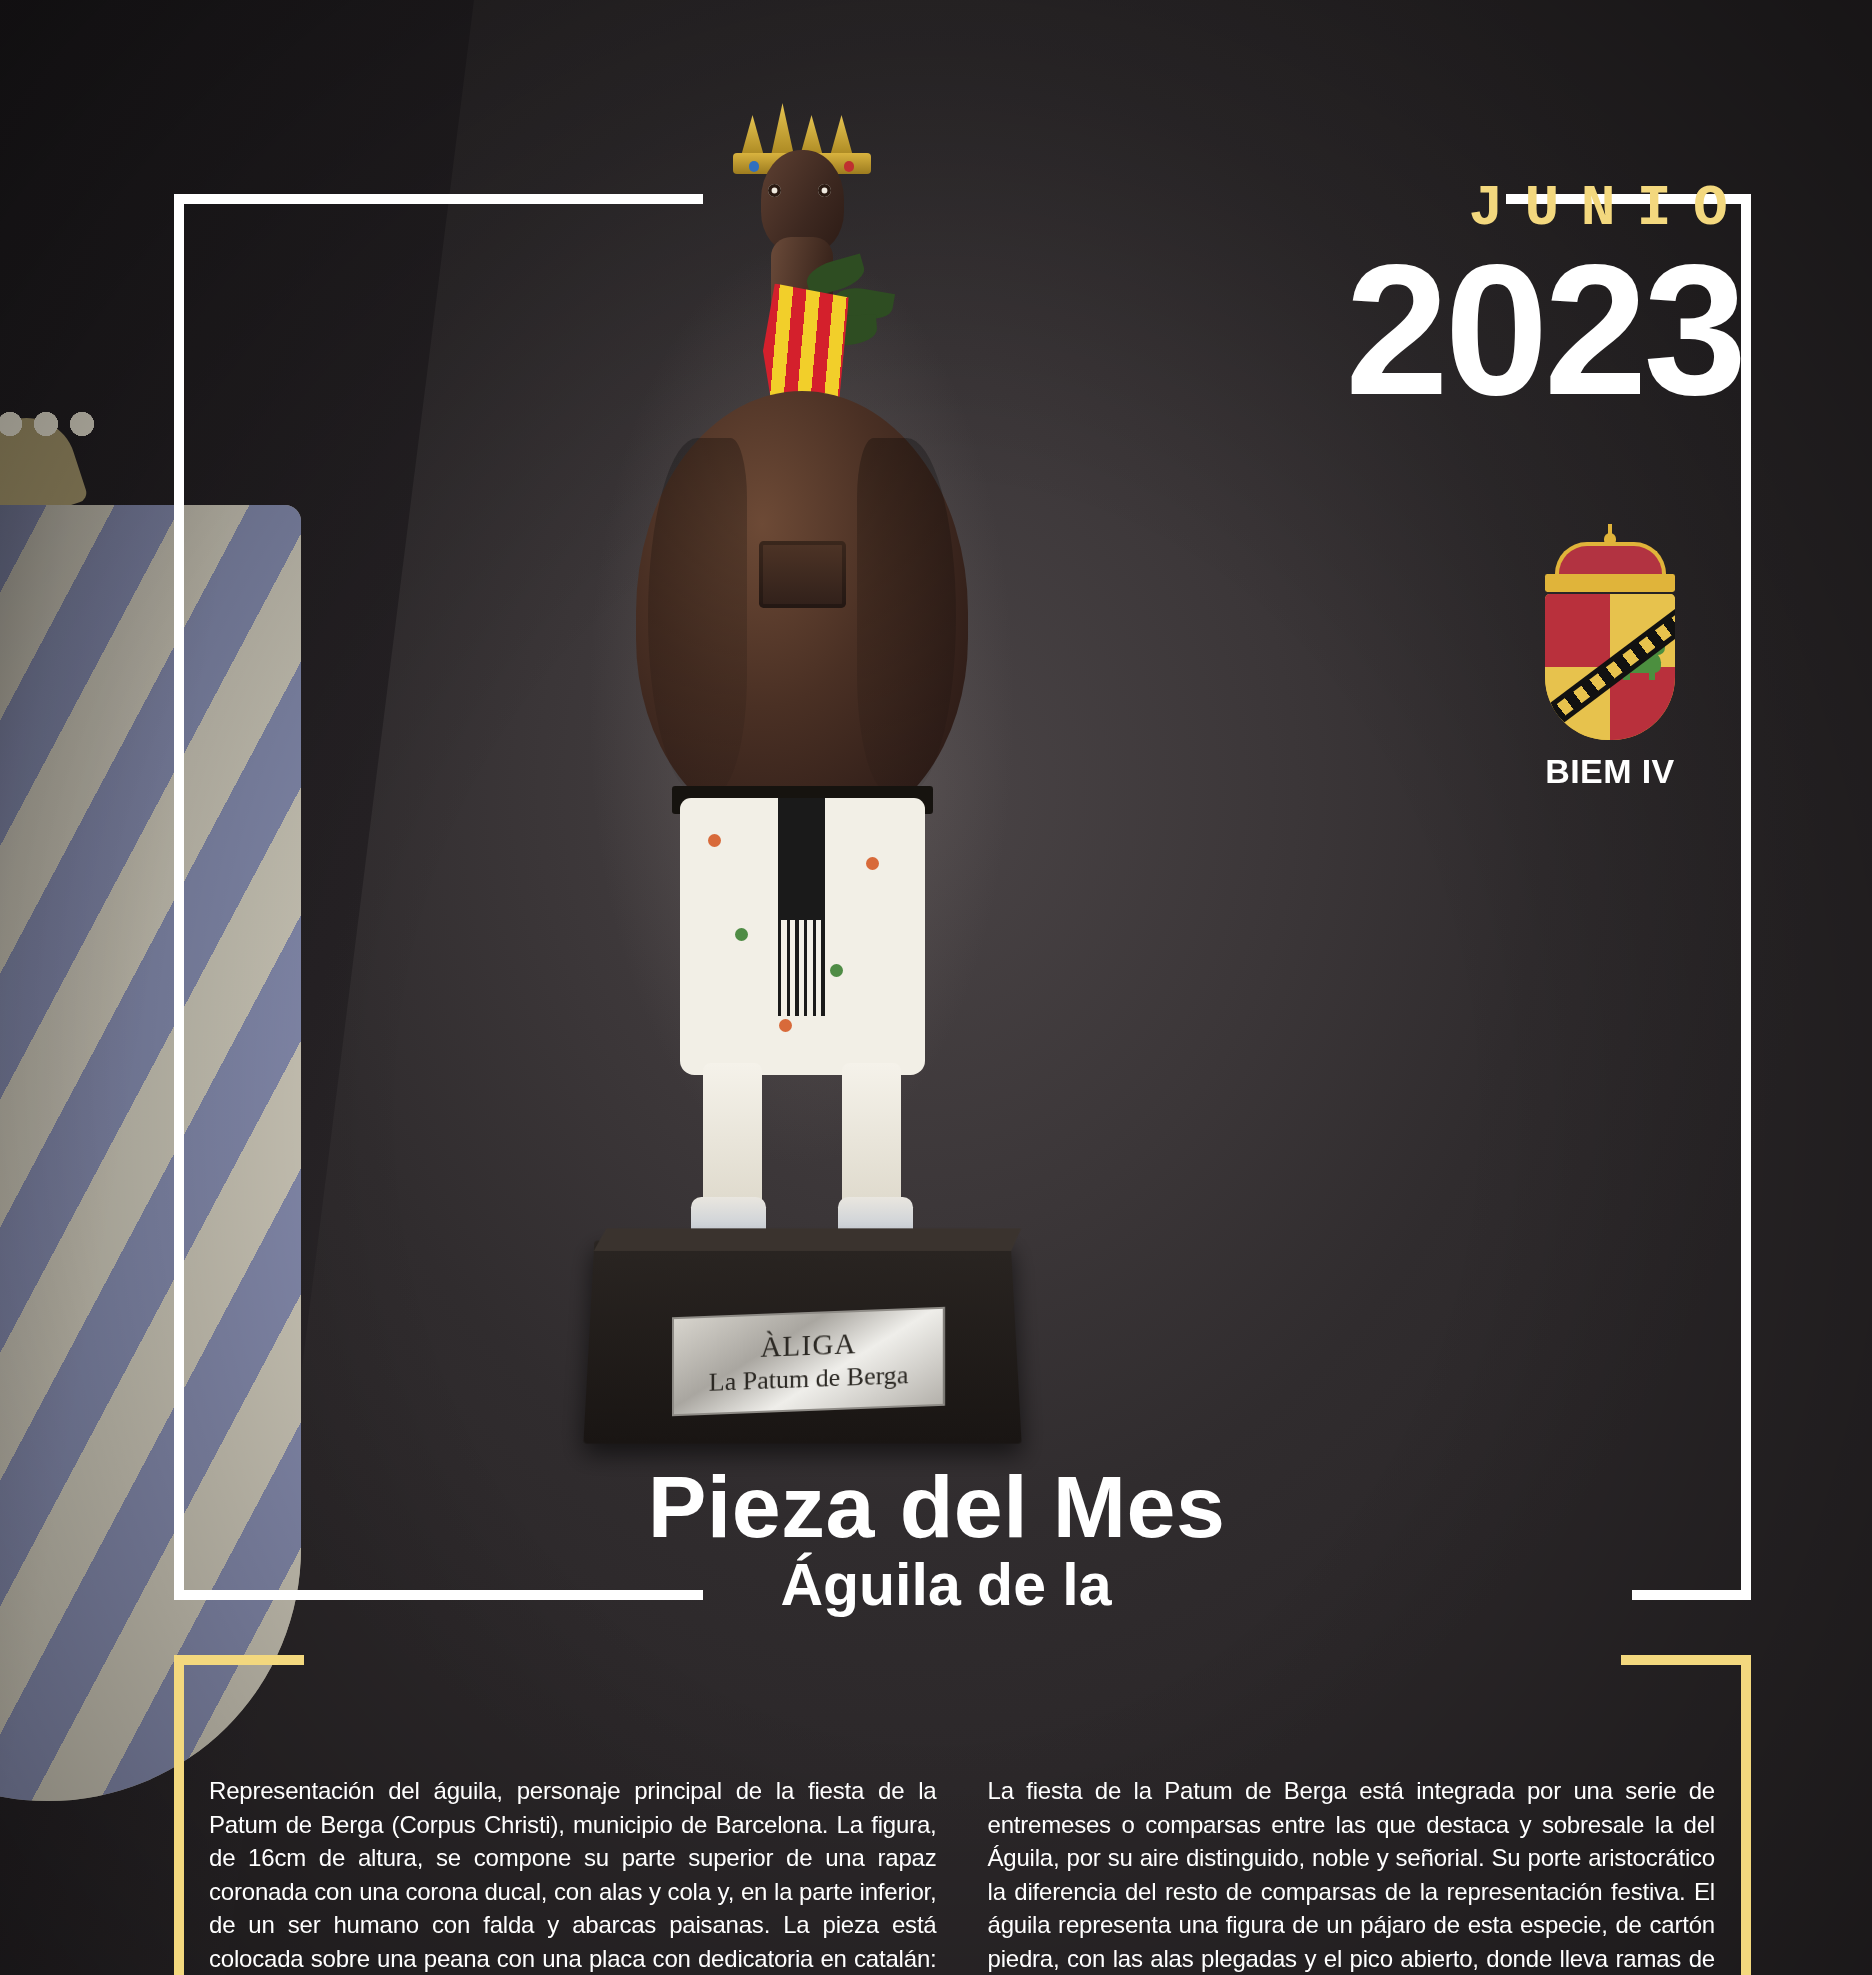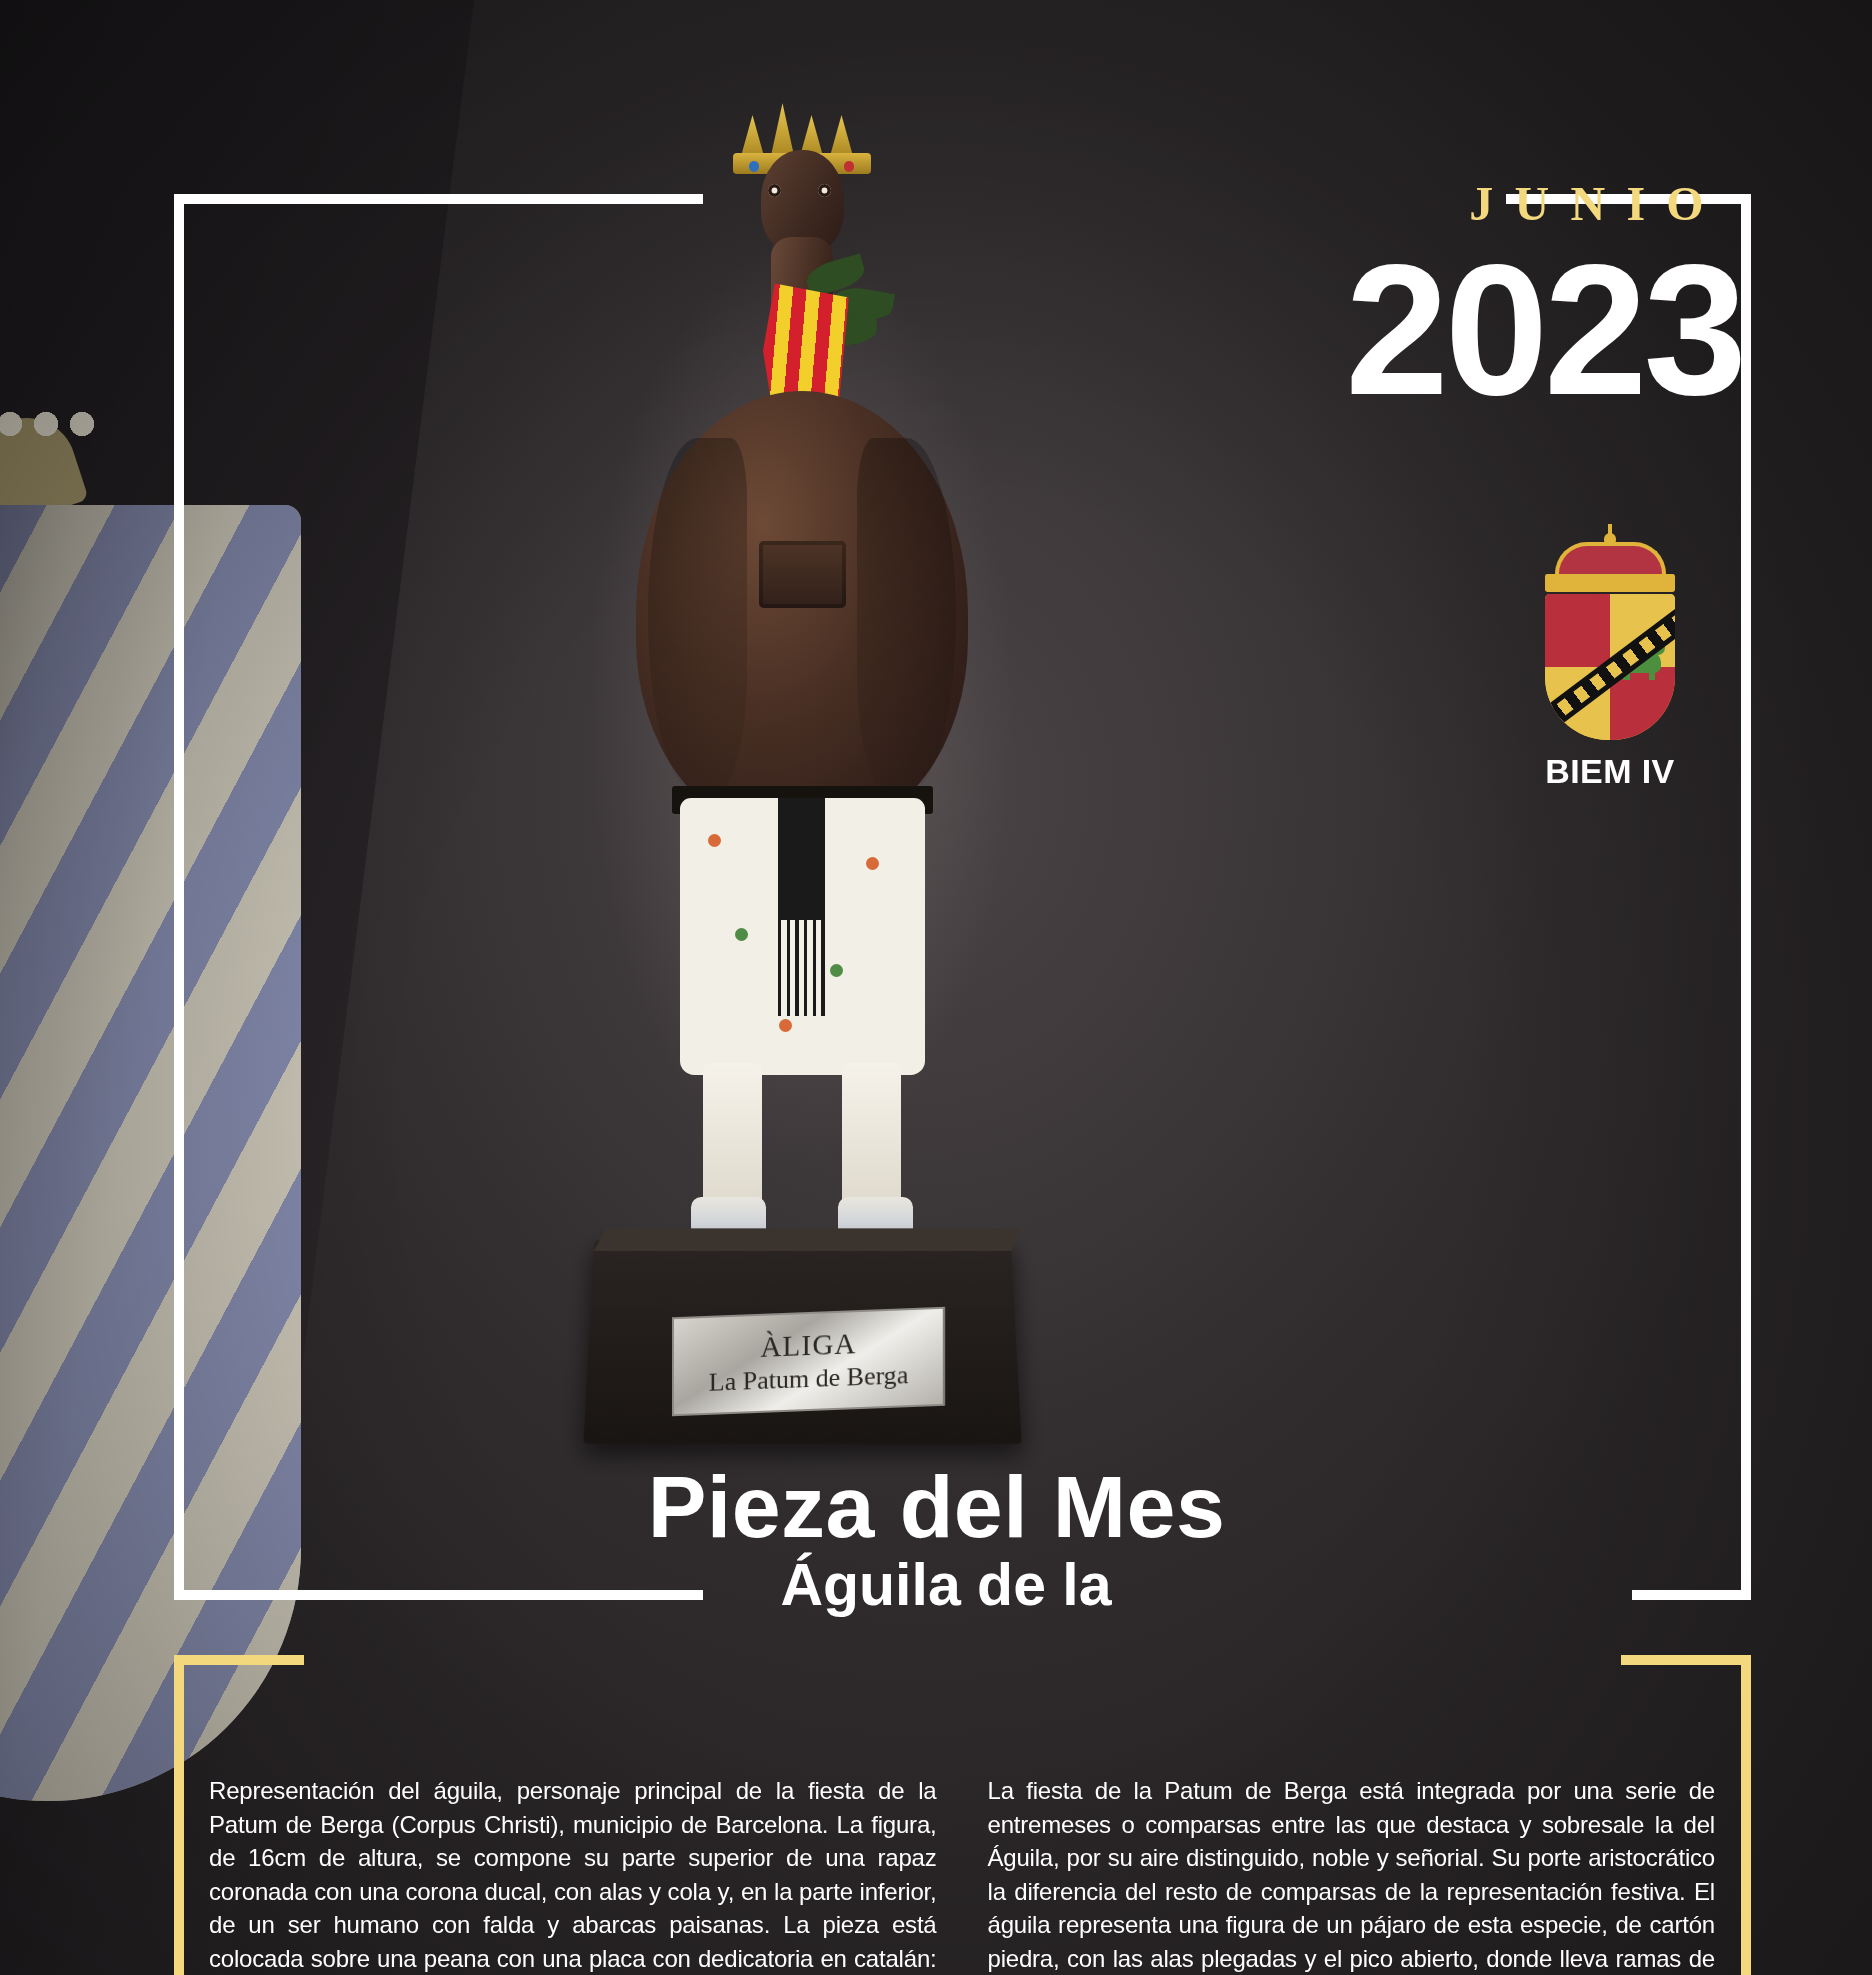--- a/index.html
+++ b/index.html
@@ -127,27 +127,27 @@
   
   .br-b { left: 174px; top: 1655px; right: 122px; height: 826px; }
   .br-b .v1 { left: 0; top: 0; width: 10.3px; height: 826px; }
   .br-b .v2 { right: 0; top: 0; width: 10.3px; height: 826px; }
   .br-b .h1a { left: 0; top: 0; width: 130px; height: 10.3px; }
   .br-b .h1b { right: 0; top: 0; width: 130px; height: 10.3px; }
 
   
   .month {
     position: absolute;
-    right: 148px;
+    right: 124px;
     top: 180px;
-    font-size: 48px;
+    font-size: 58px;
     font-weight: 700;
     letter-spacing: 21.3px;
     color: #f3d87e;
-    font-family: Liberation Serif, serif;
+    font-family: Liberation Mono, monospace;
     line-height: 1;
     text-indent: 21.3px;
   }
   .year {
     position: absolute;
     right: 130px;
     top: 237px;
     font-size: 186px;
     font-weight: 700;
     color: #ffffff;

